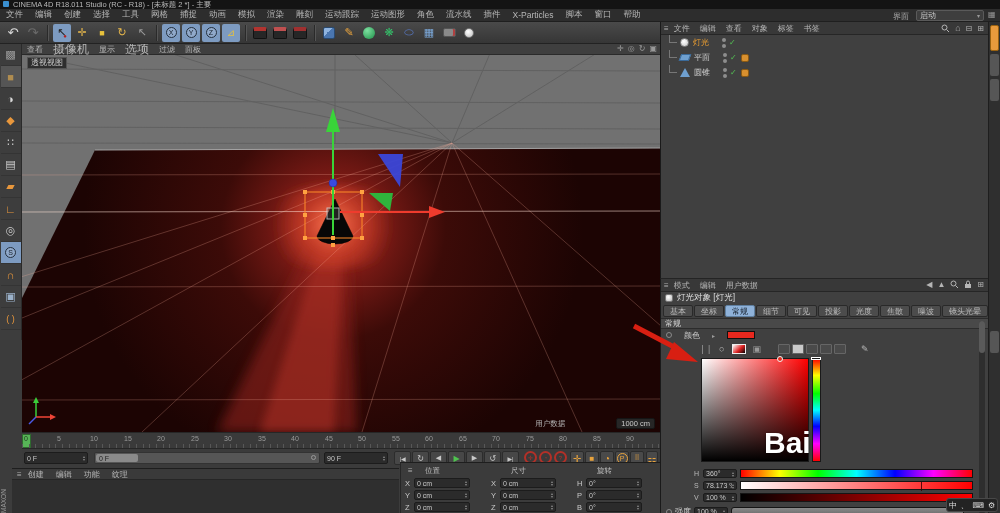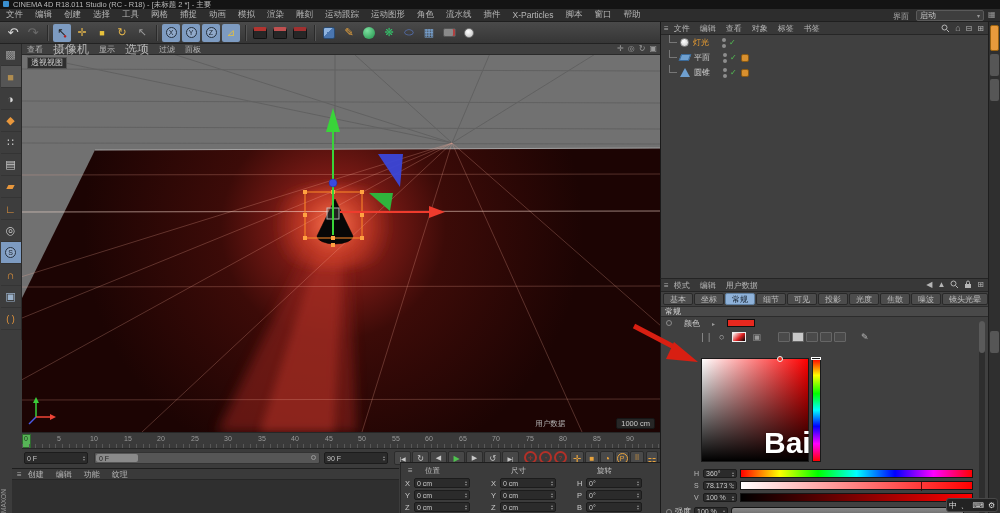--- a/index.html
+++ b/index.html
@@ -537,20 +537,24 @@
             <circle cx="3.5" cy="3.5" r="2.5" fill="none" stroke="#b5b5b5"></circle>
             <line x1="5.5" y1="5.5" x2="8" y2="8" stroke="#b5b5b5"></line>
           </svg>
         <svg width="8" height="9" viewBox="0 0 8 9">
             <rect x="1" y="4" width="6" height="4" fill="#b5b5b5"></rect>
             <path d="M2.5 4 V2.5 a1.5 1.5 0 0 1 3 0 V4" fill="none" stroke="#b5b5b5"></path>
           </svg>
         <span>⊞</span>
       </span>
     </div>
+    <div class="f" style="height:12px;padding-left:4px;gap:4px;">
+      <span style="width:8px;height:8px;border-radius:2px;background:radial-gradient(circle at 40% 35%,#fff,#bbb);border:1px solid #777;"></span>
+      <span style="font-size:8.5px;color:#ddd;">灯光对象 [灯光]</span>
+    </div>
     <div class="f" style="height:14px;padding:0 2px;gap:1px;white-space:nowrap;overflow:hidden;">
       <span class="tab">基本</span>
       <span class="tab">坐标</span>
       <span class="tab active">常规</span>
       <span class="tab">细节</span>
       <span class="tab">可见</span>
       <span class="tab">投影</span>
       <span class="tab">光度</span>
       <span class="tab">焦散</span>
       <span class="tab">噪波</span>

